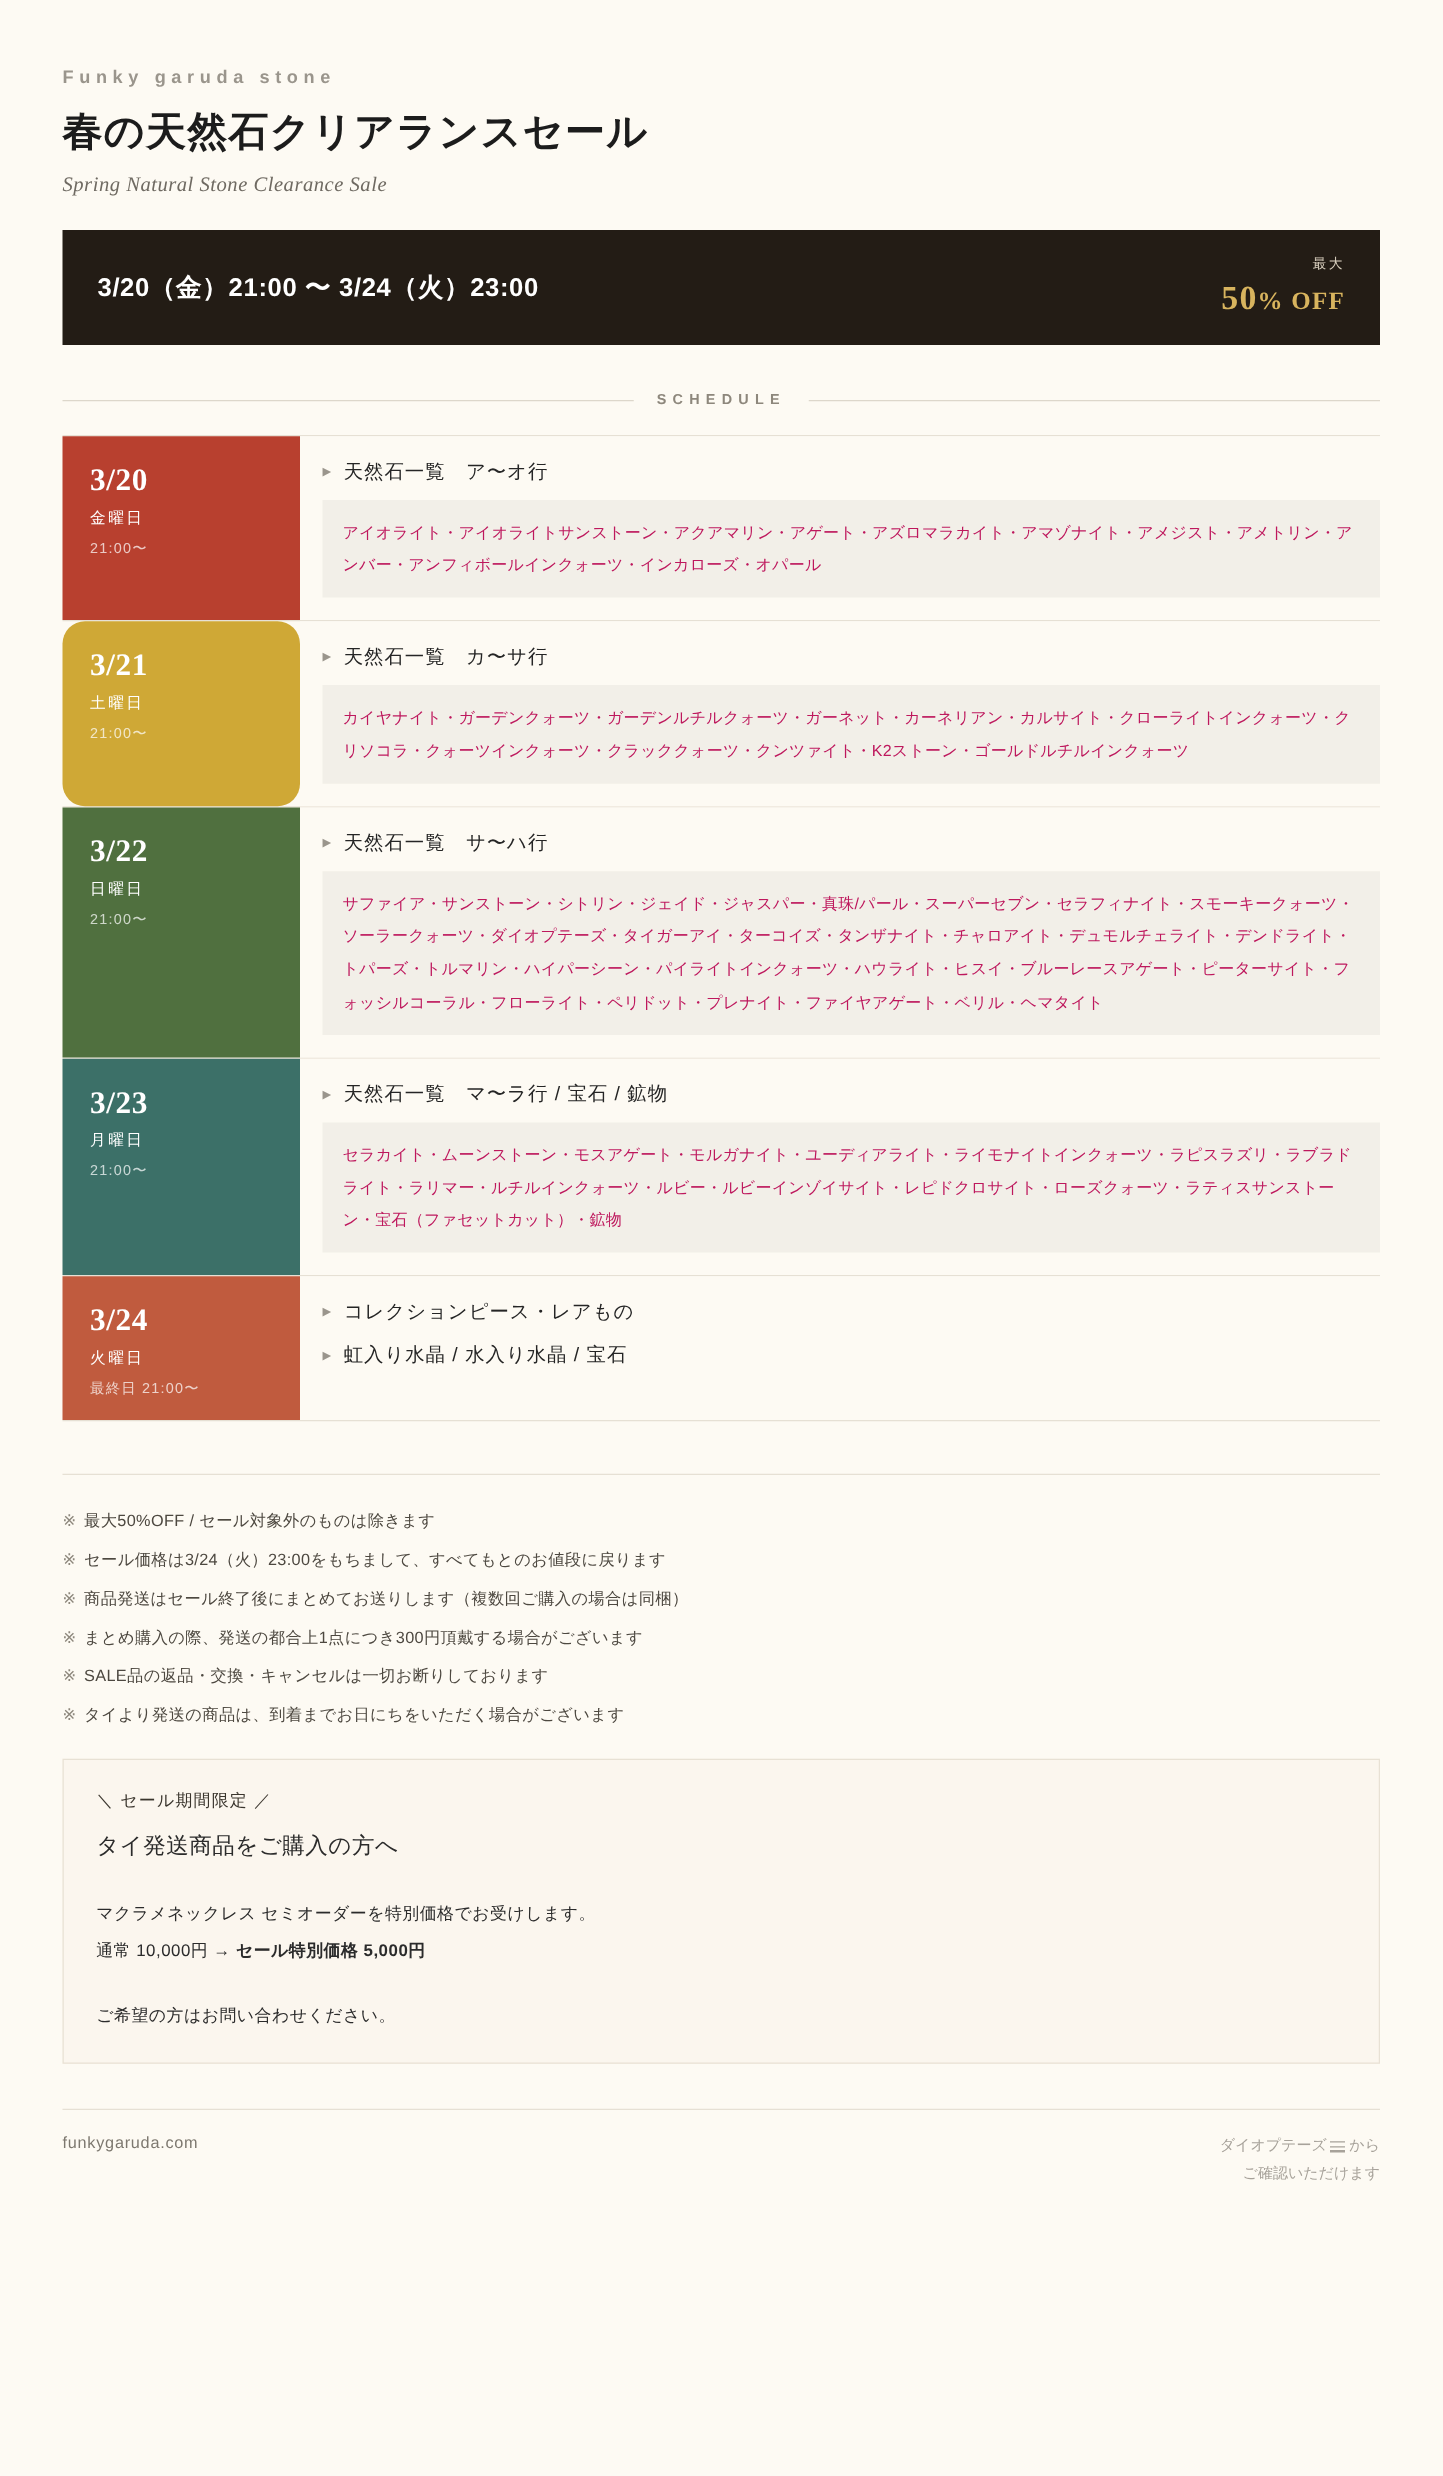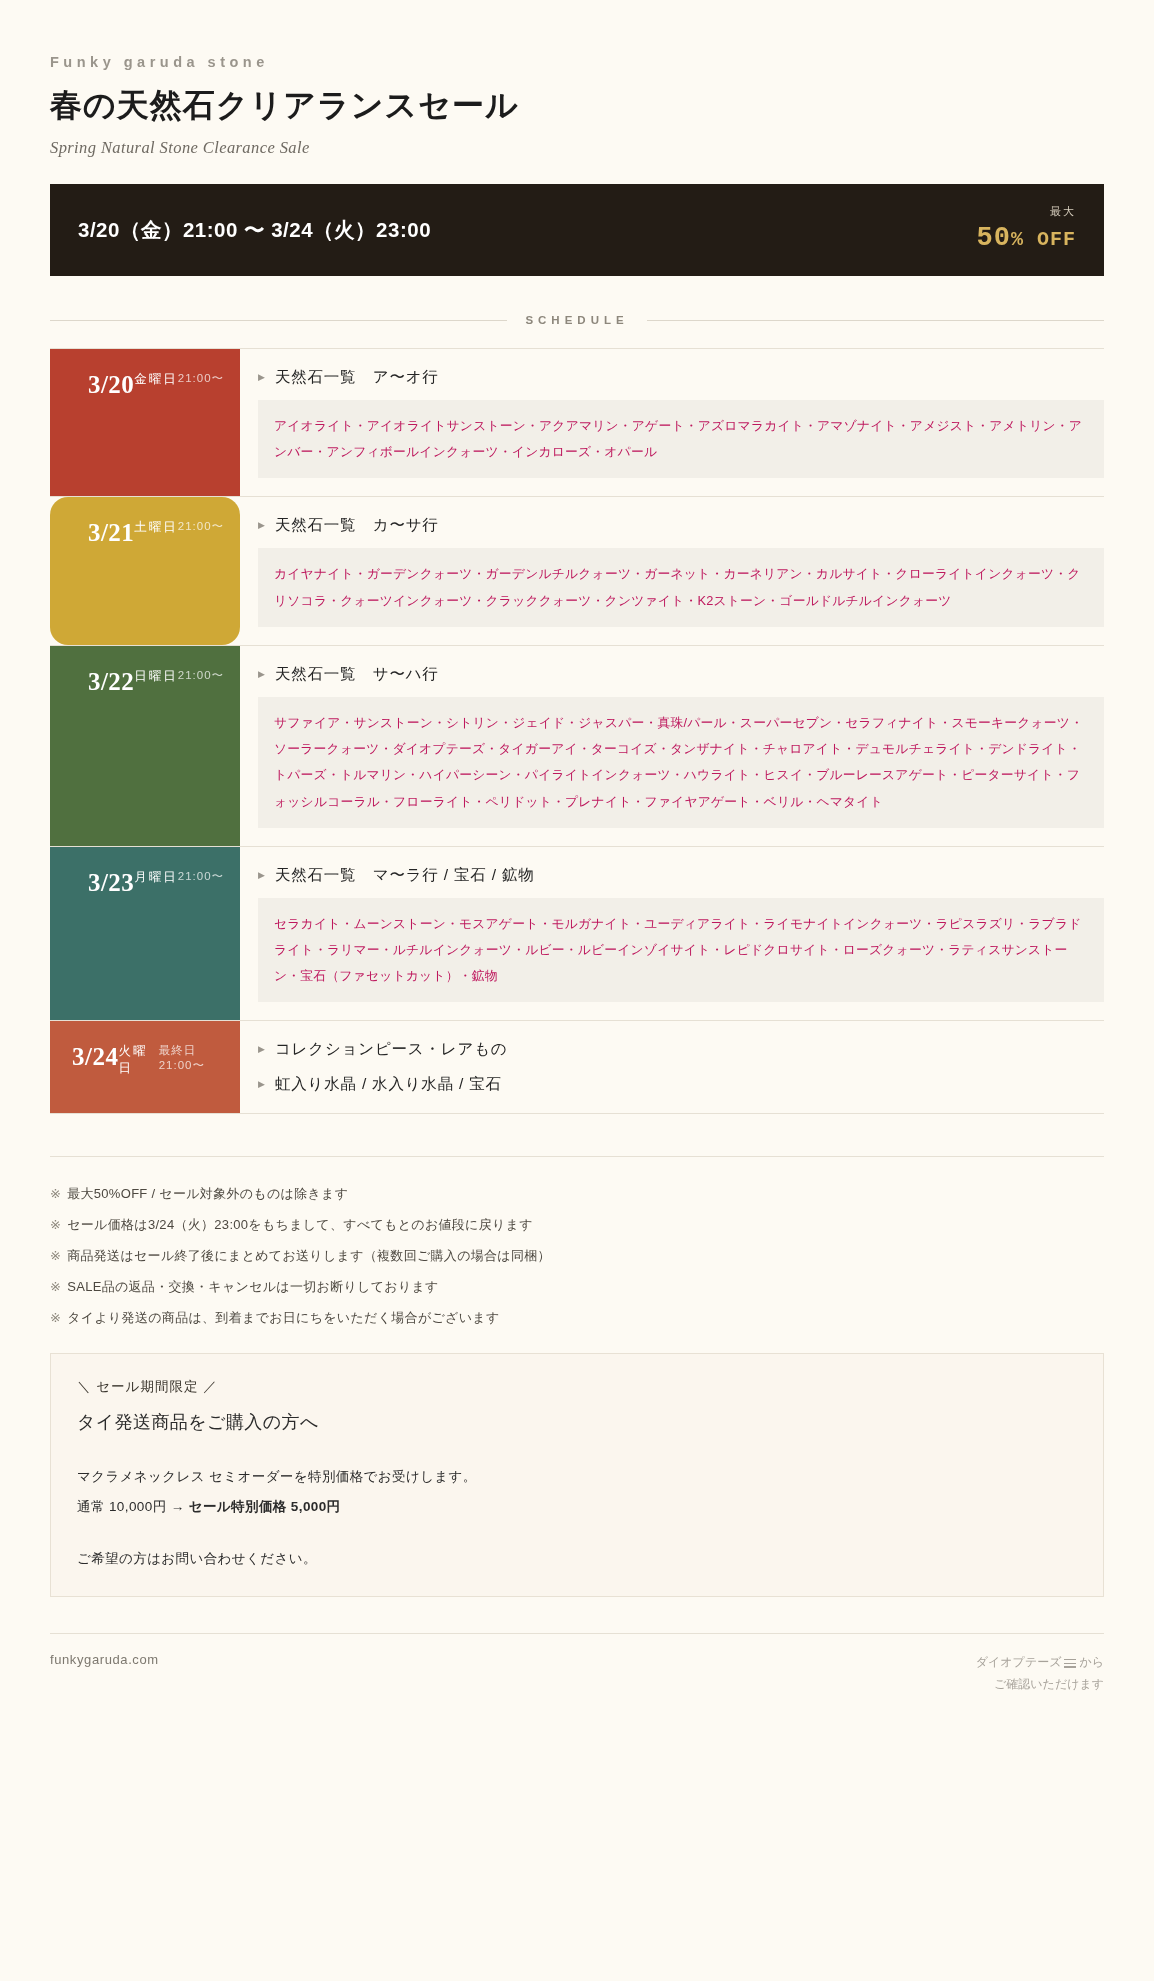--- a/index.html
+++ b/index.html
@@ -65,21 +65,21 @@
     text-align: right;
     line-height: 1.2;
   }
   .banner-max {
     font-size: 11px;
     color: #d8cfbe;
     letter-spacing: 2px;
     margin-bottom: 4px;
   }
   .banner-off {
-    font-family: Liberation Mono, monospace;
+    font-family: Liberation Serif, serif;
     font-size: 27px;
     color: #d8b45e;
     font-weight: bold;
     letter-spacing: 1px;
   }
   .banner-off .pct { font-size: 20px; }
 
   
   .sec-divider {
     display: flex;
@@ -106,22 +106,22 @@
     align-items: stretch;
     border-bottom: 1px solid #e6e0d4;
   }
   .row:first-child { border-top: 1px solid #e6e0d4; }
   .daybox {
     width: 190px;
     min-width: 190px;
     color: #fff;
     padding: 22px 0 18px 22px;
     display: flex;
-    flex-direction: row;
-    justify-content: center;
+    flex-direction: column;
+    justify-content: flex-start;
   }
   .d-date {
     font-family: "Liberation Serif", "DejaVu Serif", serif;
     font-size: 25px;
     font-weight: bold;
     letter-spacing: 0.5px;
     margin-bottom: 7px;
   }
   .d-dow {
     font-size: 12.5px;
@@ -345,20 +345,21 @@
             <span class="cat-label">虹入り水晶 / 水入り水晶 / 宝石</span>
           </div>
         </div>
       </div>
     </div>
 
   <div class="notes" id="notes">
       <div class="note"><span class="mk">※</span><span>最大50%OFF / セール対象外のものは除きます</span></div>
       <div class="note"><span class="mk">※</span><span>セール価格は3/24（火）23:00をもちまして、すべてもとのお値段に戻ります</span></div>
       <div class="note"><span class="mk">※</span><span>商品発送はセール終了後にまとめてお送りします（複数回ご購入の場合は同梱）</span></div>
+      <div class="note"><span class="mk">※</span><span>まとめ購入の際、発送の都合上1点につき300円頂戴する場合がございます</span></div>
       <div class="note"><span class="mk">※</span><span>SALE品の返品・交換・キャンセルは一切お断りしております</span></div>
       <div class="note"><span class="mk">※</span><span>タイより発送の商品は、到着までお日にちをいただく場合がございます</span></div>
     </div>
 
   <div class="special">
     <div class="sp-ribbon">＼ セール期間限定 ／</div>
     <div class="sp-lead">タイ発送商品をご購入の方へ</div>
     <div class="sp-line">マクラメネックレス セミオーダーを特別価格でお受けします。</div>
     <div class="sp-line sp-price"><span>通常 10,000円 → </span><b>セール特別価格 5,000円</b></div>
     <div class="sp-foot">ご希望の方はお問い合わせください。</div>

